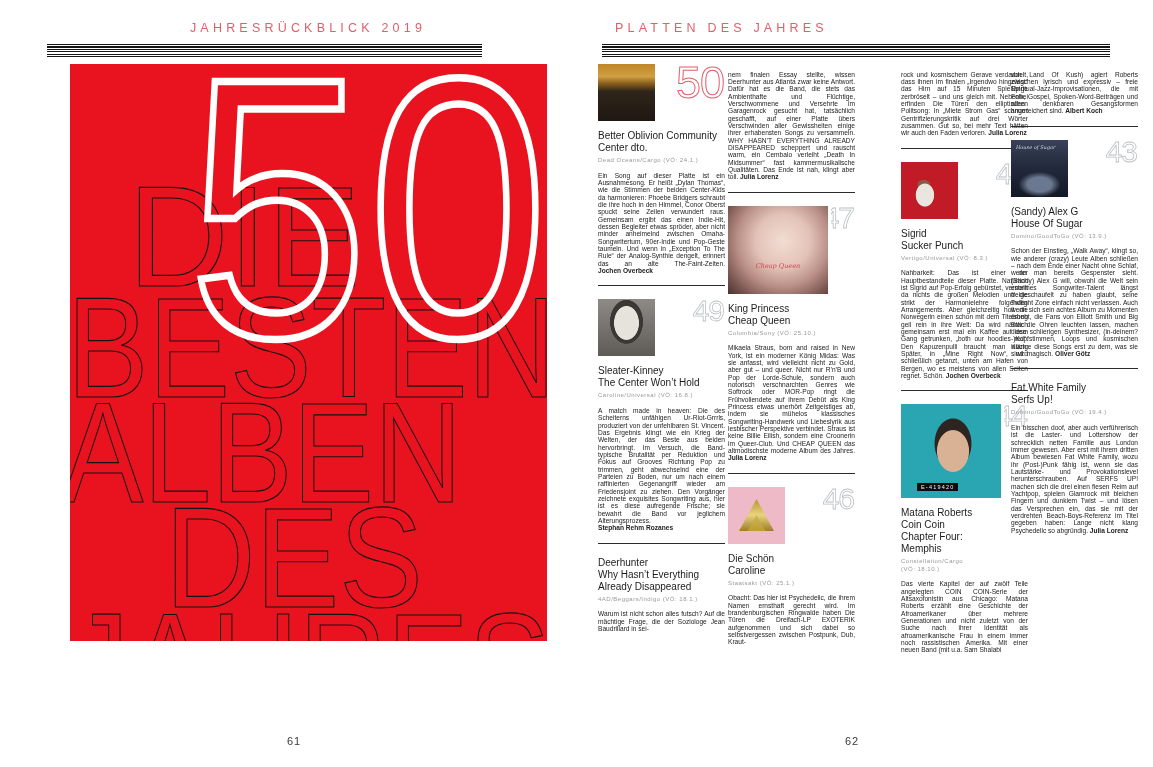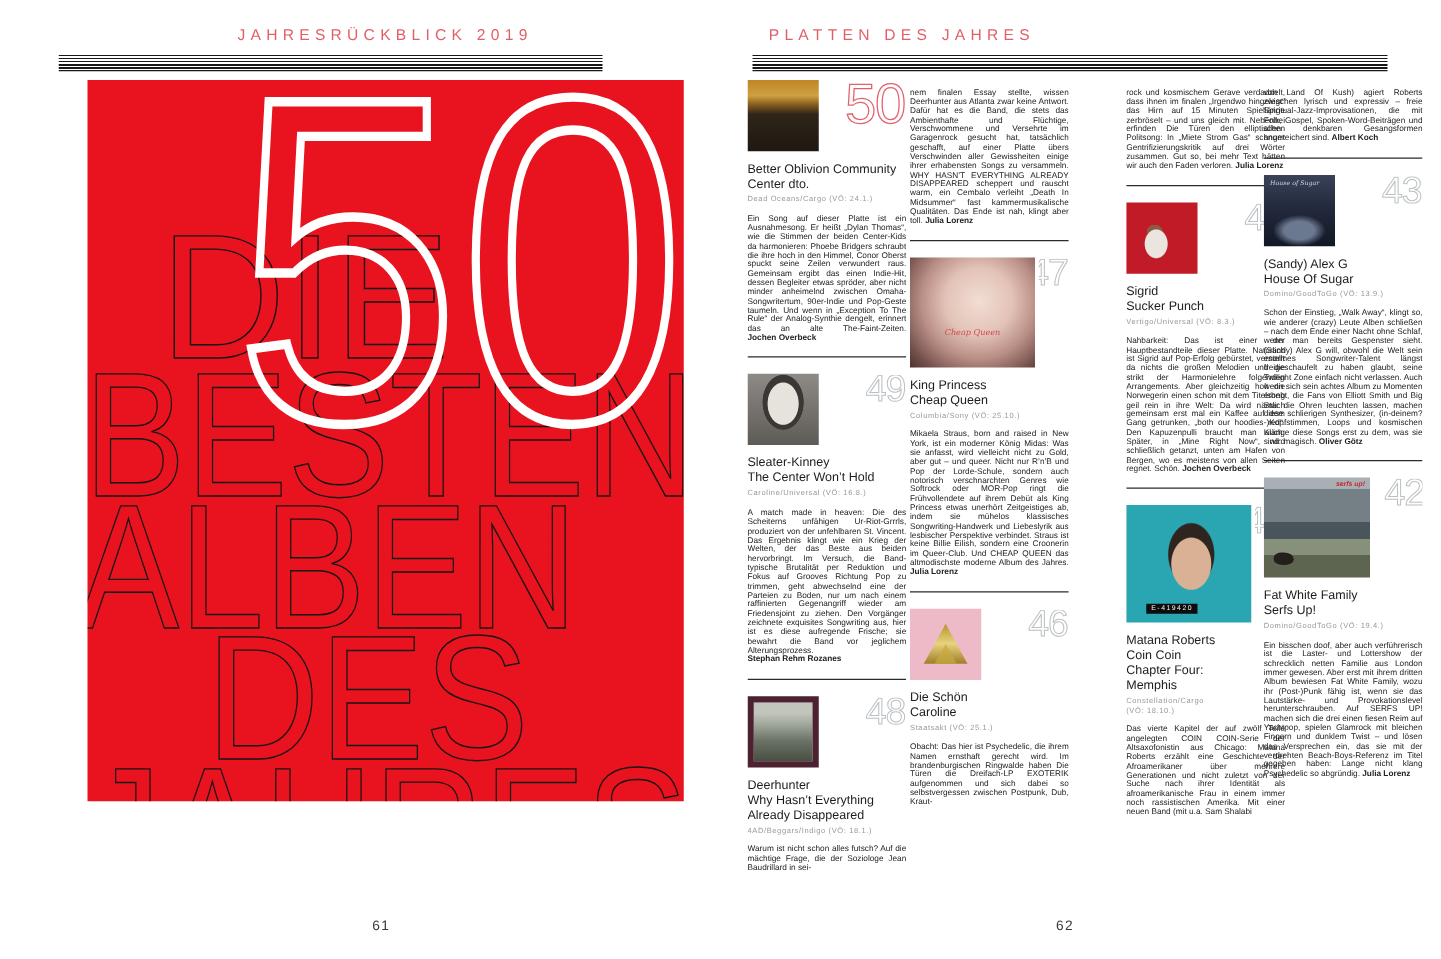--- a/index.html
+++ b/index.html
@@ -15,21 +15,21 @@
   .rules-left{left:47px;width:435px;}
   .rules-right{left:602px;width:508px;}
 
   
   .poster{position:absolute;left:70px;top:64px;width:477px;height:577px;background:#e8131f;overflow:hidden;}
   .poster svg{display:block;}
   .poster-word{fill:none;stroke:#141414;stroke-width:1.15px;}
   .poster-fifty{fill:none;stroke:#ffffff;stroke-width:7.5px;}
 
   .pagenum{position:absolute;top:735px;width:80px;text-align:center;font-size:11px;color:#3a3a3a;letter-spacing:1px;}
-  .pagenum-61{left:265px;}
+  .pagenum-61{left:254px;}
   .pagenum-62{left:812px;}
 
   
   .col{position:absolute;top:64px;width:127px;height:668px;overflow:hidden;}
   .col1{left:598px;}.col2{left:728px;}.col3{left:901px;}.col4{left:987px;margin-left:24px;}
 
   .head{display:flex;justify-content:space-between;align-items:flex-start;margin-bottom:9px;}
   .cover{position:relative;width:57px;height:57px;flex:0 0 auto;overflow:hidden;}
   .num{flex:0 0 auto;margin-top:1px;}
   .num text{fill:none;stroke:#bcc0c3;stroke-width:0.8px;font-size:30px;letter-spacing:-1px;
@@ -123,26 +123,20 @@
       </svg>
     </div>
     <div class="tblock">
       <div class="artist">Sleater-Kinney</div>
       <div>The Center Won’t Hold</div>
     </div>
     <div class="lbl">Caroline/Universal (VÖ: 16.8.)</div>
     <p class="body"><span>A match made in heaven: Die des Scheiterns unfähigen Ur-Riot-Grrrls, produziert von der unfehlbaren St. Vincent. Das Ergebnis klingt wie ein Krieg der Welten, der das Beste aus beiden hervorbringt. Im Versuch, die Band-typische Brutalität per Reduktion und Fokus auf Grooves Richtung Pop zu trimmen, geht abwechselnd eine der Parteien zu Boden, nur um nach einem raffinierten Gegenangriff wieder am Friedensjoint zu ziehen. Den Vorgänger zeichnete exquisites Songwriting aus, hier ist es diese aufregende Frische; sie bewahrt die Band vor jeglichem Alterungsprozess.</span> <span class="author">Stephan Rehm Rozanes</span></p>
     <hr class="rule">
 
-    <div class="head">
-      <div class="cover cv48"></div>
-      <svg class="num" width="44" height="22" viewBox="0 0 44 22">
-        <text x="43" y="21" text-anchor="end">48</text>
-      </svg>
-    </div>
     <div class="tblock">
       <div class="artist">Deerhunter</div>
       <div>Why Hasn’t Everything Already Disappeared</div>
     </div>
     <div class="lbl">4AD/Beggars/Indigo (VÖ: 18.1.)</div>
     <p class="body"><span>Warum ist nicht schon alles futsch? Auf die mächtige Frage, die der Soziologe Jean Baudrillard in sei-</span></p>
   </div>
 
   <div class="col col2">
     <p class="body"><span>nem finalen Essay stellte, wissen Deerhunter aus Atlanta zwar keine Antwort. Dafür hat es die Band, die stets das Ambienthafte und Flüchtige, Verschwommene und Versehrte im Garagenrock gesucht hat, tatsächlich geschafft, auf einer Platte übers Verschwinden aller Gewissheiten einige ihrer erhabensten Songs zu versammeln. WHY HASN’T EVERYTHING ALREADY DISAPPEARED scheppert und rauscht warm, ein Cembalo verleiht „Death In Midsummer“ fast kammermusikalische Qualitäten. Das Ende ist nah, klingt aber toll.</span> <span class="author">Julia Lorenz</span></p>
@@ -242,29 +236,20 @@
       </svg>
     </div>
     <div class="tblock">
       <div class="artist">(Sandy) Alex G</div>
       <div>House Of Sugar</div>
     </div>
     <div class="lbl">Domino/GoodToGo (VÖ: 13.9.)</div>
     <p class="body"><span>Schon der Einstieg, „Walk Away“, klingt so, wie anderer (crazy) Leute Alben schließen – nach dem Ende einer Nacht ohne Schlaf, wenn man bereits Gespenster sieht. (Sandy) Alex G will, obwohl die Welt sein enormes Songwriter-Talent längst freigeschaufelt zu haben glaubt, seine Twilight Zone einfach nicht verlassen. Auch wenn sich sein achtes Album zu Momenten erhebt, die Fans von Elliott Smith und Big Star die Ohren leuchten lassen, machen diese schlierigen Synthesizer, (in-deinem?-)Kopfstimmen, Loops und kosmischen Klänge diese Songs erst zu dem, was sie sind: magisch.</span> <span class="author">Oliver Götz</span></p>
     <hr class="rule">
 
-    <div class="head">
-      <div class="cover cv42">
-        <div class="ctext-42">serfs up!</div>
-        <div class="cow"></div>
-      </div>
-      <svg class="num" width="44" height="22" viewBox="0 0 44 22">
-        <text x="43" y="21" text-anchor="end">42</text>
-      </svg>
-    </div>
     <div class="tblock">
       <div class="artist">Fat White Family</div>
       <div>Serfs Up!</div>
     </div>
     <div class="lbl">Domino/GoodToGo (VÖ: 19.4.)</div>
     <p class="body"><span>Ein bisschen doof, aber auch verführerisch ist die Laster- und Lottershow der schrecklich netten Familie aus London immer gewesen. Aber erst mit ihrem dritten Album bewiesen Fat White Family, wozu ihr (Post-)Punk fähig ist, wenn sie das Lautstärke- und Provokationslevel herunterschrauben. Auf SERFS UP! machen sich die drei einen fiesen Reim auf Yachtpop, spielen Glamrock mit bleichen Fingern und dunklem Twist – und lösen das Versprechen ein, das sie mit der verdrehten Beach-Boys-Referenz im Titel gegeben haben: Lange nicht klang Psychedelic so abgründig.</span> <span class="author">Julia Lorenz</span></p>
   </div>
 
   <div class="pagenum pagenum-62">62</div>
 

